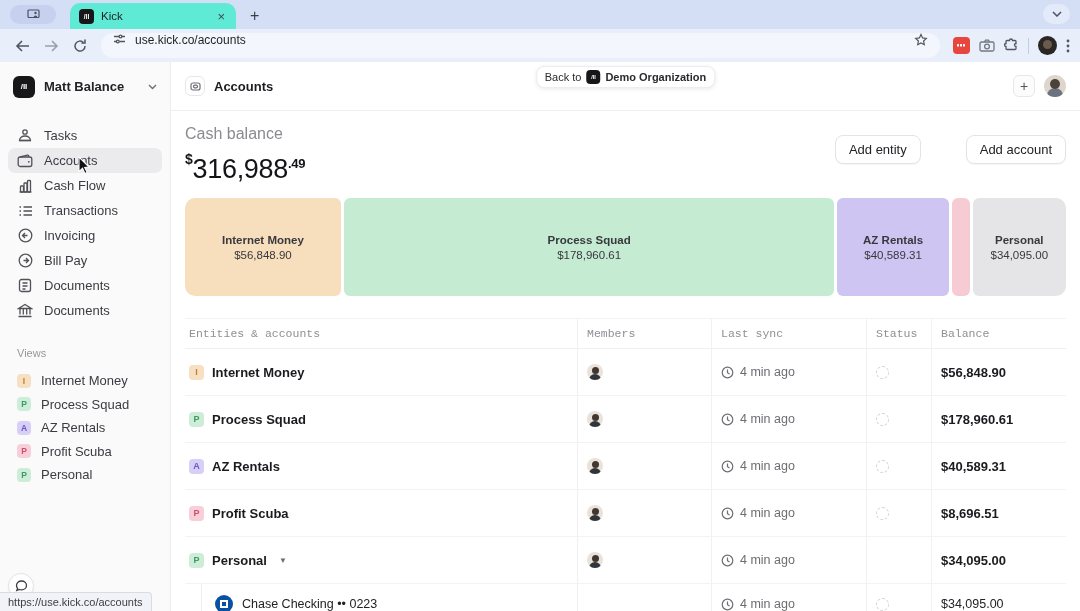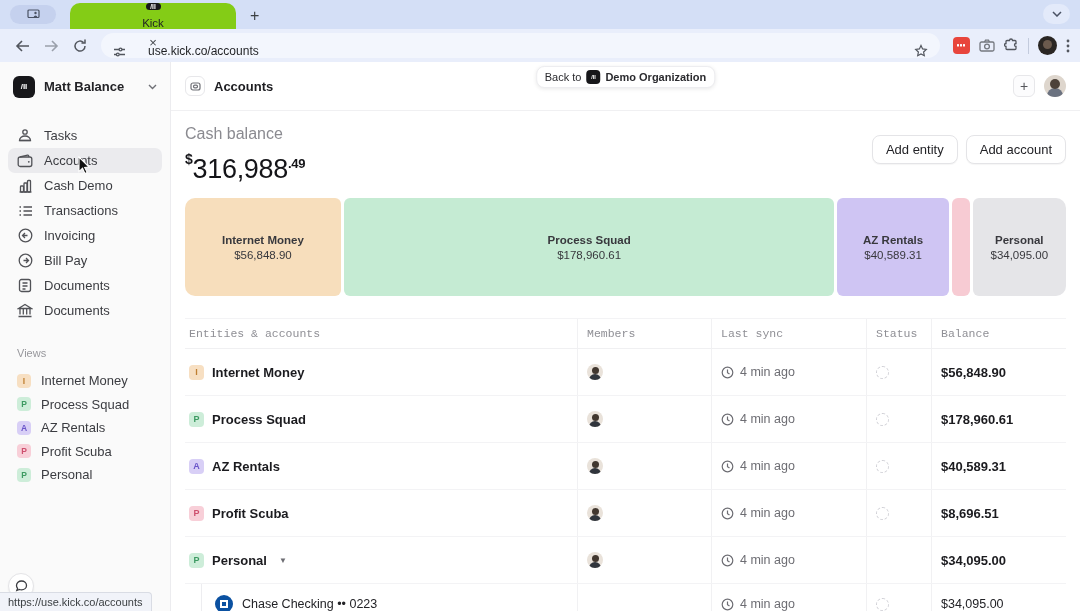--- a/index.html
+++ b/index.html
@@ -4,35 +4,35 @@
 <style>
   * { margin:0; padding:0; box-sizing:border-box; }
   html,body { width:1080px; height:611px; overflow:hidden; background:#fff;
               font-family:"Liberation Sans", sans-serif; }
   .icon svg { display:block; }
 
   
   .tabstrip { height:29px; background:#d4dff6; display:flex; align-items:flex-end; position:relative; }
   .tab-search { position:absolute; left:10px; top:5px; width:46px; height:19px; border-radius:10px;
                 background:#c5d1ee; display:flex; align-items:center; justify-content:center; color:#4a5264; }
-  .tab { margin-left:70px; width:166px; height:26px; background:#84cc16; border-radius:10px 10px 0 0;
-         display:flex; align-items:center; gap:7px; padding:0 9px;flex-direction:column; }
+  .tab { margin-left:70px; width:166px; height:26px; background:#5eead4; border-radius:10px 10px 0 0;
+         display:flex; align-items:center; gap:7px; padding:0 9px; }
   .favicon { width:15px; height:15px; border-radius:4px; background:#17171a; color:#fff;
              font-size:6.5px; font-weight:bold; display:flex; align-items:center; justify-content:center; }
   .tab-title { font-size:11.5px; color:#1f2023; flex:1; }
   .tab-close { color:#44474c; font-size:13px; line-height:1; padding:0 2px; }
   .newtab { margin:0 0 5px 14px; color:#3c4043; font-size:16px; line-height:1; }
   .strip-chevron { position:absolute; right:10px; top:4px; width:27px; height:20px; border-radius:12px;
                    background:#e3eafa; color:#4a5264; display:flex; align-items:center; justify-content:center; }
 
   .toolbar { height:33px; background:#e9eefb; display:flex; align-items:center; padding:0 10px; gap:5px; }
   .nav-ico { width:24px; height:24px; display:flex; align-items:center; justify-content:center; color:#52565e; }
   .nav-ico.dim { color:#9aa0ab; }
   .urlbar { flex:1; height:25px; margin:0 4px; background:#f3f6fd; border-radius:13px;
-            display:flex; align-items:flex-end; padding:0 12px; gap:22px; }
+            display:flex; align-items:flex-start; padding:0 12px; gap:9px; }
   .url-text { font-size:12px; color:#1f2023; flex:1; }
   .tb-right { display:flex; align-items:center; gap:9px; margin-left:4px; }
   .ext-red { width:17px; height:17px; border-radius:4px; background:#e8453c; display:flex;
              align-items:center; justify-content:center; }
   .tb-divider { width:1px; height:16px; background:#c3cbdd; }
   .tb-avatar { width:19px; height:19px; border-radius:50%; background:#2a2623; overflow:hidden; position:relative; }
   .tb-avatar::after { content:""; position:absolute; left:5px; top:4px; width:9px; height:9px;
                       border-radius:50%; background:#6b5a4d; }
 
   
@@ -82,21 +82,21 @@
 
   .content { padding:14px 14px 0; }
   .balance-row { display:flex; justify-content:space-between; align-items:flex-start; }
   .bal-label { font-size:16px; color:#8a8a90; margin-bottom:8px; }
   .bal-value { color:#141418; letter-spacing:-0.3px; }
   .bal-cur { font-size:14px; font-weight:bold; vertical-align:14px; }
   .bal-whole { font-size:27px; font-weight:normal; }
   .bal-cents { font-size:13px; font-weight:bold; vertical-align:10px; }
   .actions { display:flex; gap:8px; padding-top:10px; }
   .btn { font-size:13px; color:#232327; background:#fff; border:1px solid #e4e4e7; border-radius:8px;
-         padding:6px 13px; box-shadow:0 1px 1px rgba(0,0,0,.04); font-family:inherit; }
+         padding:6px 13px; box-shadow:0 1px 1px rgba(0,0,0,.04); font-family:inherit;margin-left:37px; }
 
   .cashbar { display:flex; gap:3px; height:98px; margin-top:13px; }
   .seg { border-radius:6px; display:flex; flex-direction:column; align-items:center; justify-content:center;
          gap:3px; overflow:hidden; }
   .seg:first-child { border-radius:10px 6px 6px 10px; }
   .seg:last-child { border-radius:6px 10px 10px 6px; }
   .seg .s-name { font-size:11.5px; font-weight:bold; color:#38383d; white-space:nowrap; }
   .seg .s-amt { font-size:11.5px; color:#38383d; white-space:nowrap; }
 
   
@@ -265,21 +265,21 @@
         </div>
         <div class="nav-item">
           <span class="icon">
             <svg width="15" height="14" viewBox="0 0 15 14" fill="none" stroke="#515257" stroke-width="1.3">
               <path d="M1.5 13h12"></path>
               <rect x="2.5" y="7" width="3" height="6" rx="0.8"></rect>
               <rect x="6" y="4" width="3" height="9" rx="0.8"></rect>
               <rect x="9.5" y="1.5" width="3" height="11.5" rx="0.8"></rect>
             </svg>
           </span>
-          <span>Cash Demo</span>
+          <span>Cash Flow</span>
         </div>
         <div class="nav-item">
           <span class="icon">
             <svg width="15" height="12" viewBox="0 0 15 12" fill="none" stroke="#515257" stroke-width="1.3">
               <path d="M1.5 2h1.5M5.5 2H14M1.5 6h1.5M5.5 6H14M1.5 10h1.5M5.5 10H14"></path>
             </svg>
           </span>
           <span>Transactions</span>
         </div>
         <div class="nav-item">

